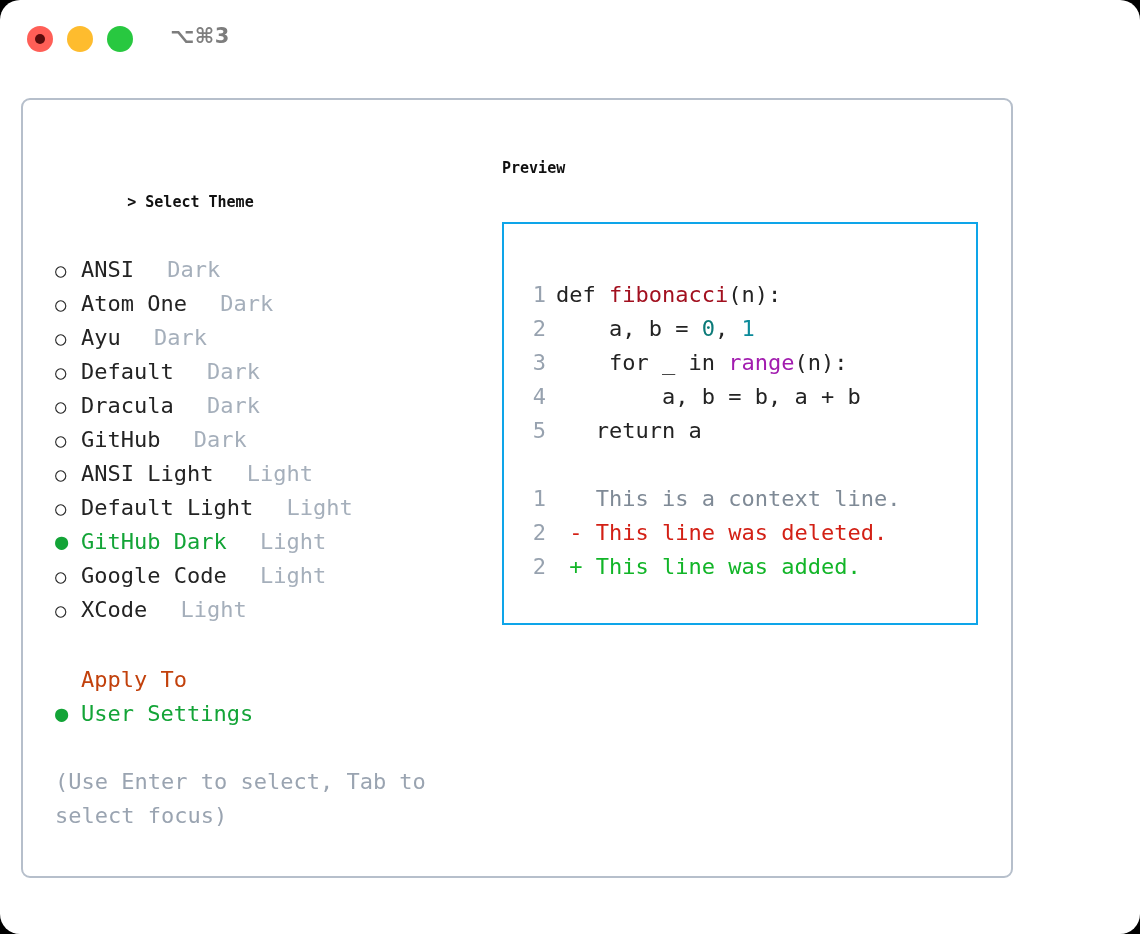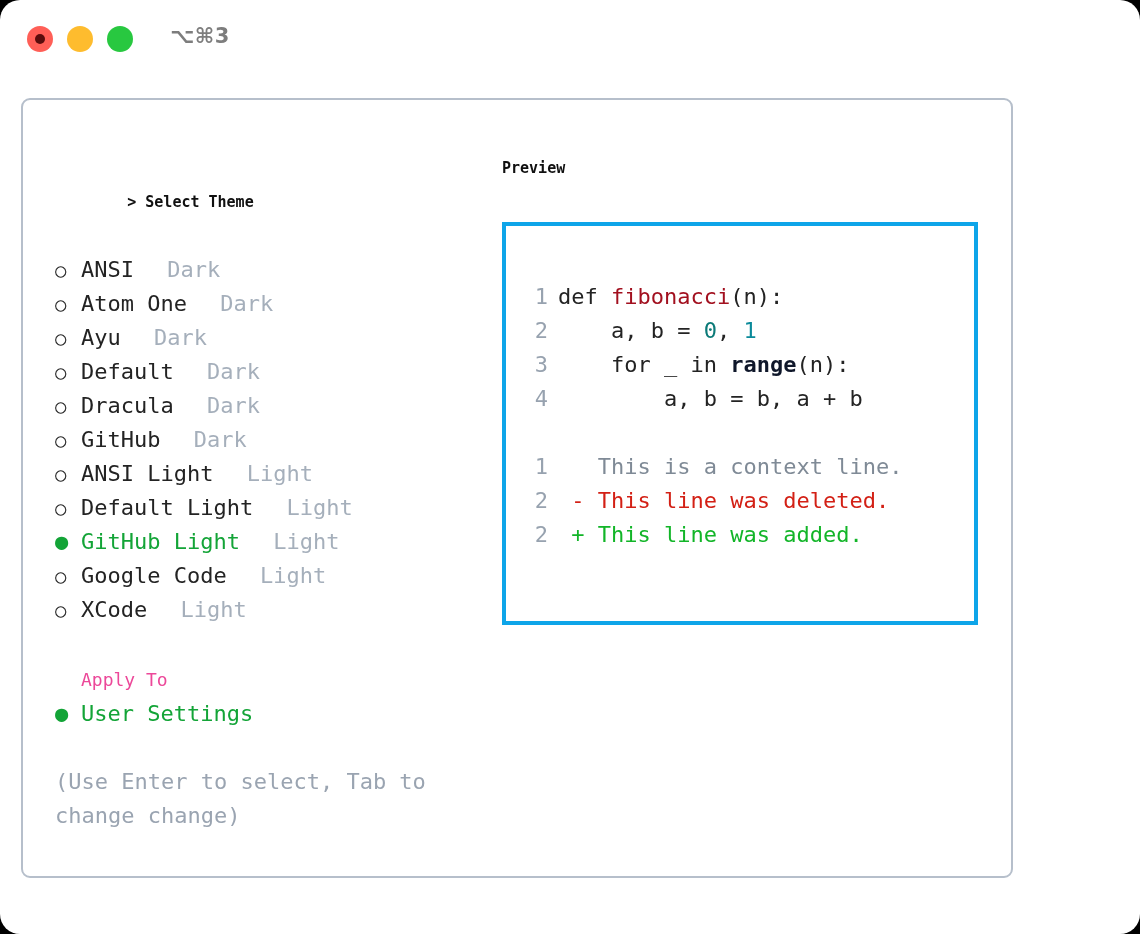--- a/index.html
+++ b/index.html
@@ -110,23 +110,23 @@
   .opt-name.unsel { color: #232323; text-align: right; }
   .opt-tag {
     color: #a5afbb;
     margin-left: 20px;
   }
 
   .subsection {
     margin-top: 36px;
   }
   .subsection-title {
-    font-size: 18px;
-    line-height: 34px;
-    color: #ec4899;
+    font-size: 22px;
+    line-height: 34px;
+    color: #c2410c;
     white-space: pre;
     padding-left: 26px;
   }
 
   #hint {
     margin-top: 34px;
     font-size: 22px;
     line-height: 34px;
     color: #9aa4b1;
     width: 420px;
@@ -138,21 +138,21 @@
     position: absolute;
     left: 479px;
     top: 51px;
     width: 490px;
   }
 
   #preview-box {
     margin-top: 37px;
     width: 476px;
     height: 403px;
-    border: 4px solid #0ea5e9;
+    border: 2px solid #0ea5e9;
     box-sizing: border-box;
     background: #ffffff;
     position: relative;
   }
 
   #code-area {
     position: absolute;
     left: 16px;
     top: 54px;
     right: 6px;
@@ -167,21 +167,21 @@
   .ln {
     display: inline-block;
     width: 26px;
     text-align: right;
     color: #97a2af;
     margin-right: 10px;
   }
   .tok-fn    { color: #a2101f; }
   .tok-num   { color: #0b7a78; }
   .tok-num2  { color: #0b8a9a; }
-  .tok-call  { color: #0f172a; font-weight: bold; }
+  .tok-call  { color: #a21caf; }
   .tok-plain { color: #232323; }
 
   .diff-gap { height: 34px; }
   .diff-context { color: #7f8a96; }
   .diff-del { color: #d32015; }
   .diff-add { color: #12b528; }
 </style>
 </head>
 <body>
 
@@ -204,44 +204,45 @@
 
       <div id="theme-list">
           <div class="opt-row"><span class="bullet unsel">○</span><span class="opt-name unsel">ANSI</span><span class="opt-tag"> Dark</span></div>
           <div class="opt-row"><span class="bullet unsel">○</span><span class="opt-name unsel">Atom One</span><span class="opt-tag"> Dark</span></div>
           <div class="opt-row"><span class="bullet unsel">○</span><span class="opt-name unsel">Ayu</span><span class="opt-tag"> Dark</span></div>
           <div class="opt-row"><span class="bullet unsel">○</span><span class="opt-name unsel">Default</span><span class="opt-tag"> Dark</span></div>
           <div class="opt-row"><span class="bullet unsel">○</span><span class="opt-name unsel">Dracula</span><span class="opt-tag"> Dark</span></div>
           <div class="opt-row"><span class="bullet unsel">○</span><span class="opt-name unsel">GitHub</span><span class="opt-tag"> Dark</span></div>
           <div class="opt-row"><span class="bullet unsel">○</span><span class="opt-name unsel">ANSI Light</span><span class="opt-tag"> Light</span></div>
           <div class="opt-row"><span class="bullet unsel">○</span><span class="opt-name unsel">Default Light</span><span class="opt-tag"> Light</span></div>
-          <div class="opt-row"><span class="bullet sel">●</span><span class="opt-name sel">GitHub Light</span><span class="opt-tag"> Light</span></div>
+          <div class="opt-row"><span class="bullet sel">●</span><span class="opt-name sel">GitHub Dark</span><span class="opt-tag"> Light</span></div>
           <div class="opt-row"><span class="bullet unsel">○</span><span class="opt-name unsel">Google Code</span><span class="opt-tag"> Light</span></div>
           <div class="opt-row"><span class="bullet unsel">○</span><span class="opt-name unsel">XCode</span><span class="opt-tag"> Light</span></div>
         </div>
 
       <div class="subsection">
         <div class="subsection-title">Apply To</div>
         <div id="apply-list">
             <div class="opt-row"><span class="bullet sel">●</span><span class="opt-name sel">User Settings</span></div>
           </div>
       </div>
 
-      <div id="hint">(Use Enter to select, Tab to change change)</div>
+      <div id="hint">(Use Enter to select, Tab to select focus)</div>
     </div>
 
     <div id="right-col">
       <div class="section-header">Preview</div>
 
       <div id="preview-box">
         <div id="code-area">
             <div class="code-line"><span class="ln">1</span><span class="tok-plain">def </span><span class="tok-fn">fibonacci</span><span class="tok-plain">(n):</span></div>
             <div class="code-line"><span class="ln">2</span><span class="tok-plain">    a, b = </span><span class="tok-num">0</span><span class="tok-plain">, </span><span class="tok-num2">1</span></div>
             <div class="code-line"><span class="ln">3</span><span class="tok-plain">    for _ in </span><span class="tok-call">range</span><span class="tok-plain">(n):</span></div>
             <div class="code-line"><span class="ln">4</span><span class="tok-plain">        a, b = b, a + b</span></div>
+            <div class="code-line"><span class="ln">5</span><span class="tok-plain">   return a</span></div>
             <div class="diff-gap"></div>
             <div class="code-line"><span class="ln">1</span><span class="diff-context">  </span><span class="diff-context"> This is a context line.</span></div>
             <div class="code-line"><span class="ln">2</span><span class="diff-del"> -</span><span class="diff-del"> This line was deleted.</span></div>
             <div class="code-line"><span class="ln">2</span><span class="diff-add"> +</span><span class="diff-add"> This line was added.</span></div>
           </div>
       </div>
     </div>
 
   </div>
 </div>

